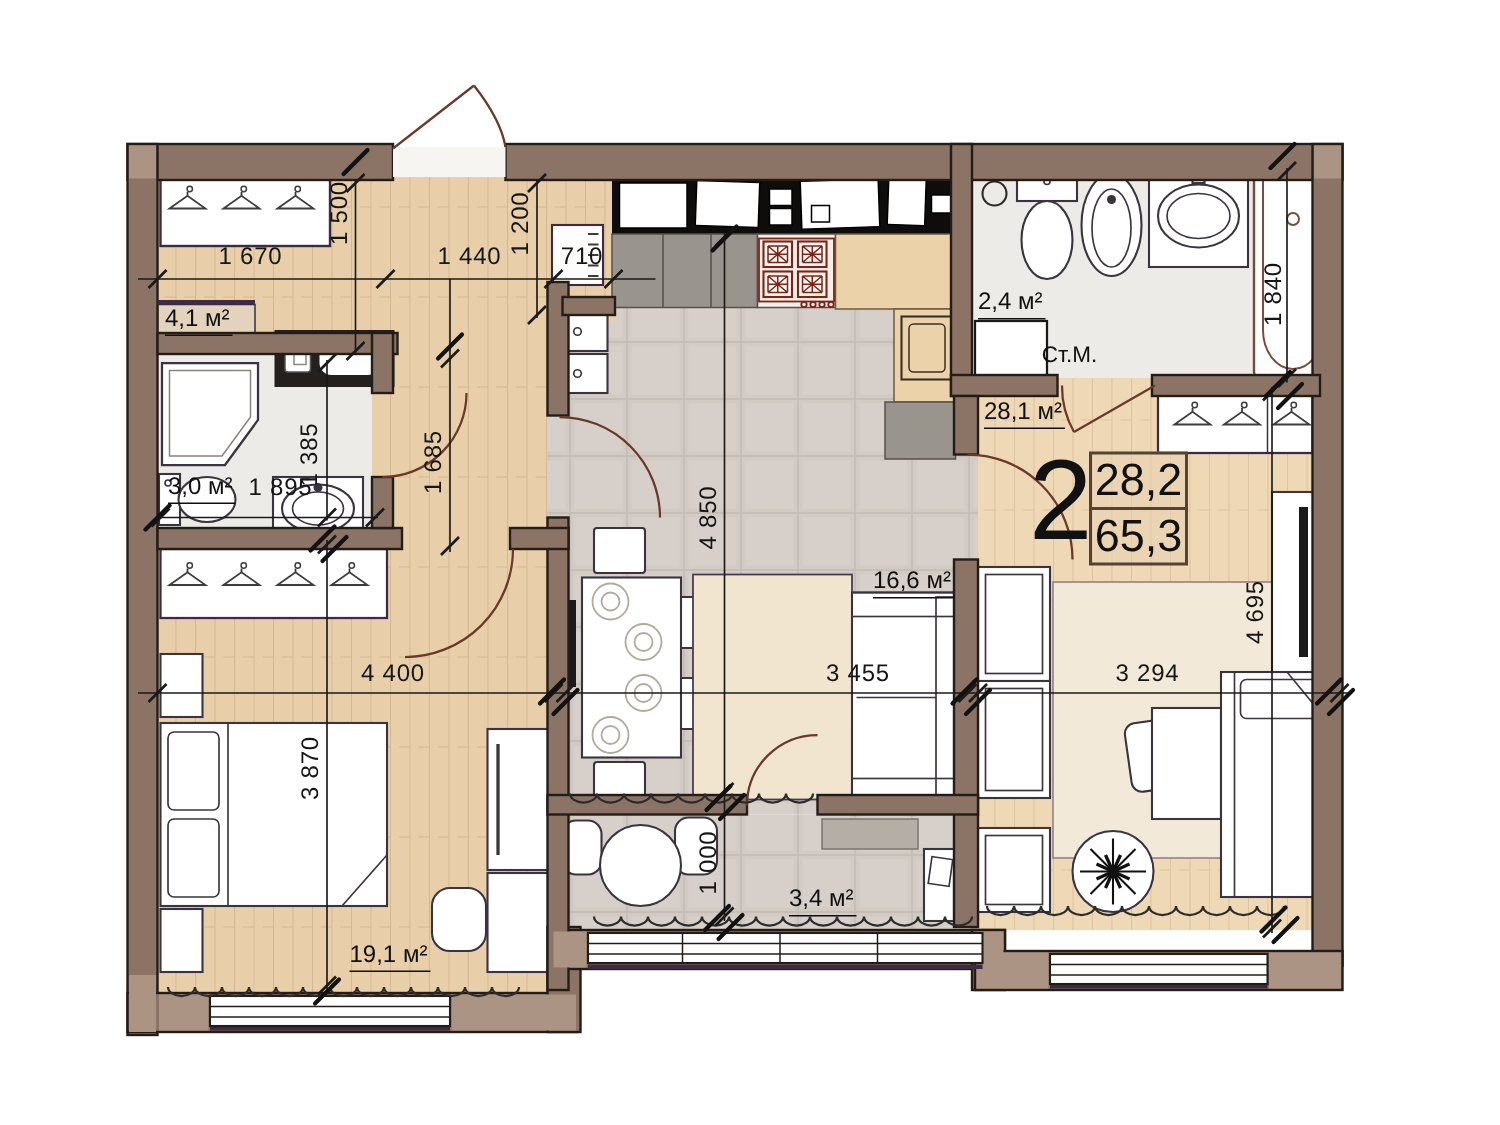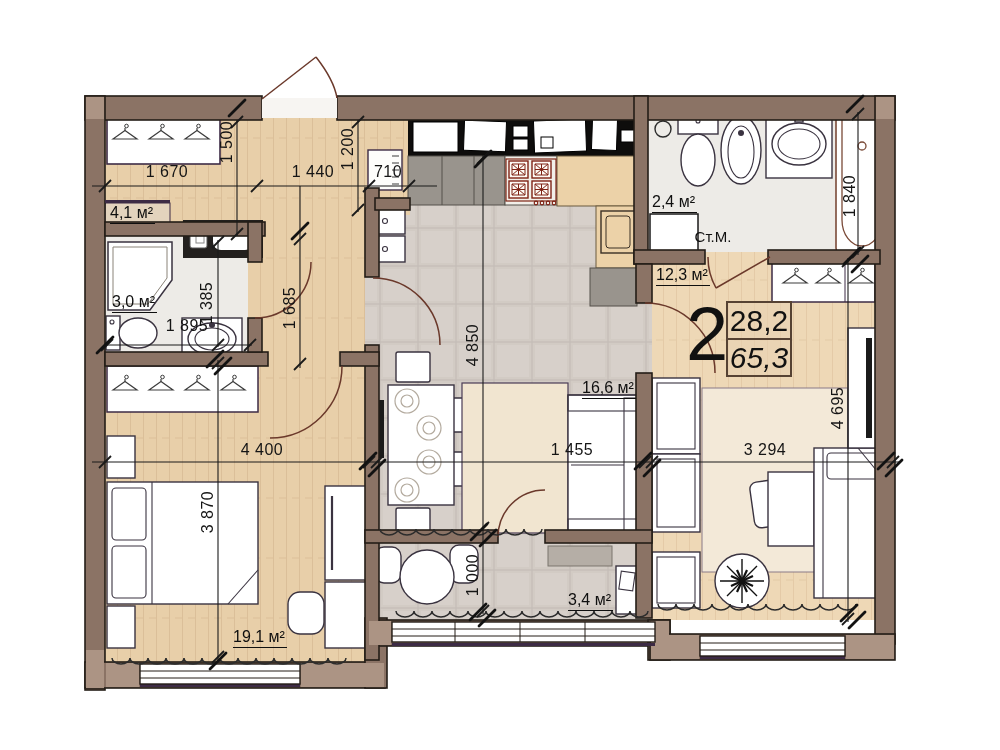--- a/index.html
+++ b/index.html
@@ -30,21 +30,21 @@
   .area{position:absolute;font-size:16px;line-height:1.1;color:#0f0f0f;white-space:nowrap;
         border-bottom:1.5px solid #0f0f0f;padding:0 2px 1px 0;}
   .stm{position:absolute;left:650px;top:214px;width:48px;height:44px;display:flex;
        align-items:center;justify-content:center;font-size:15px;color:#111;margin-left:39px;}
   .unit-rooms{position:absolute;left:686px;top:299px;font-size:76px;line-height:70px;
        color:#111;font-weight:400;}
   .unit-box{position:absolute;left:726px;top:301px;width:62px;height:72px;
        border:2px solid #564233;background:rgba(231,209,178,0.55);display:flex;flex-direction:column;}
   .unit-box .half{flex:1;display:flex;align-items:center;justify-content:center;
        font-size:30px;color:#111;}
-  .unit-box .half.bottom{border-top:2px solid #564233;font-style:italic;}
+  .unit-box .half.bottom{border-top:2px solid #564233;}
 </style>
 </head>
 <body>
 
 <div id="plan">
 
 <svg width="1000" height="750" viewBox="0 0 1000 750">
   <defs>
     <pattern id="wood" width="13" height="60" patternUnits="userSpaceOnUse">
       <rect width="13" height="60" fill="#e8cfa9"></rect>
@@ -426,40 +426,40 @@
           <line x1="849" y1="628" x2="865" y2="612"></line>
     </g>
   </g>
 </svg>
 
 <div class="dim" style="left:167px;top:172px">1 670</div>
 <div class="dim" style="left:313px;top:172px">1 440</div>
 <div class="dim" style="left:388px;top:172px">710</div>
 <div class="dim" style="left:187px;top:326px">1 895</div>
 <div class="dim" style="left:262px;top:450px">4 400</div>
-<div class="dim" style="left:572px;top:450px">1 455</div>
+<div class="dim" style="left:572px;top:450px">3 455</div>
 <div class="dim" style="left:765px;top:450px">3 294</div>
 
 <div class="dim v" style="left:227px;top:142px">1 500</div>
 <div class="dim v" style="left:348px;top:149px">1 200</div>
 <div class="dim v" style="left:290px;top:308px">1 685</div>
 <div class="dim v" style="left:207px;top:303px">1 385</div>
 <div class="dim v" style="left:473px;top:345px">4 850</div>
 <div class="dim v" style="left:850px;top:196px">1 840</div>
 <div class="dim v" style="left:838px;top:408px">4 695</div>
 <div class="dim v" style="left:208px;top:512px">3 870</div>
 <div class="dim v" style="left:473px;top:575px">1 000</div>
 
 <div class="area" style="left:110px;top:204px">4,1 м²</div>
-<div class="area" style="left:112px;top:293px">3,0 м²</div>
+<div class="area" style="left:112px;top:316px">3,0 м²</div>
 <div class="area" style="left:652px;top:193px">2,4 м²</div>
-<div class="area" style="left:656px;top:266px">12,3 м²</div>
+<div class="area" style="left:656px;top:266px">28,1 м²</div>
 <div class="area" style="left:582px;top:379px">16,6 м²</div>
 <div class="area" style="left:233px;top:628px">19,1 м²</div>
-<div class="area" style="left:568px;top:591px">3,4 м²</div>
+<div class="area" style="left:526px;top:591px">3,4 м²</div>
 
 <div class="stm">Ст.М.</div>
 
 <div class="unit-rooms">2</div>
 <div class="unit-box">
   <div class="half">28,2</div>
   <div class="half bottom">65,3</div>
 </div>
 
 </div>

